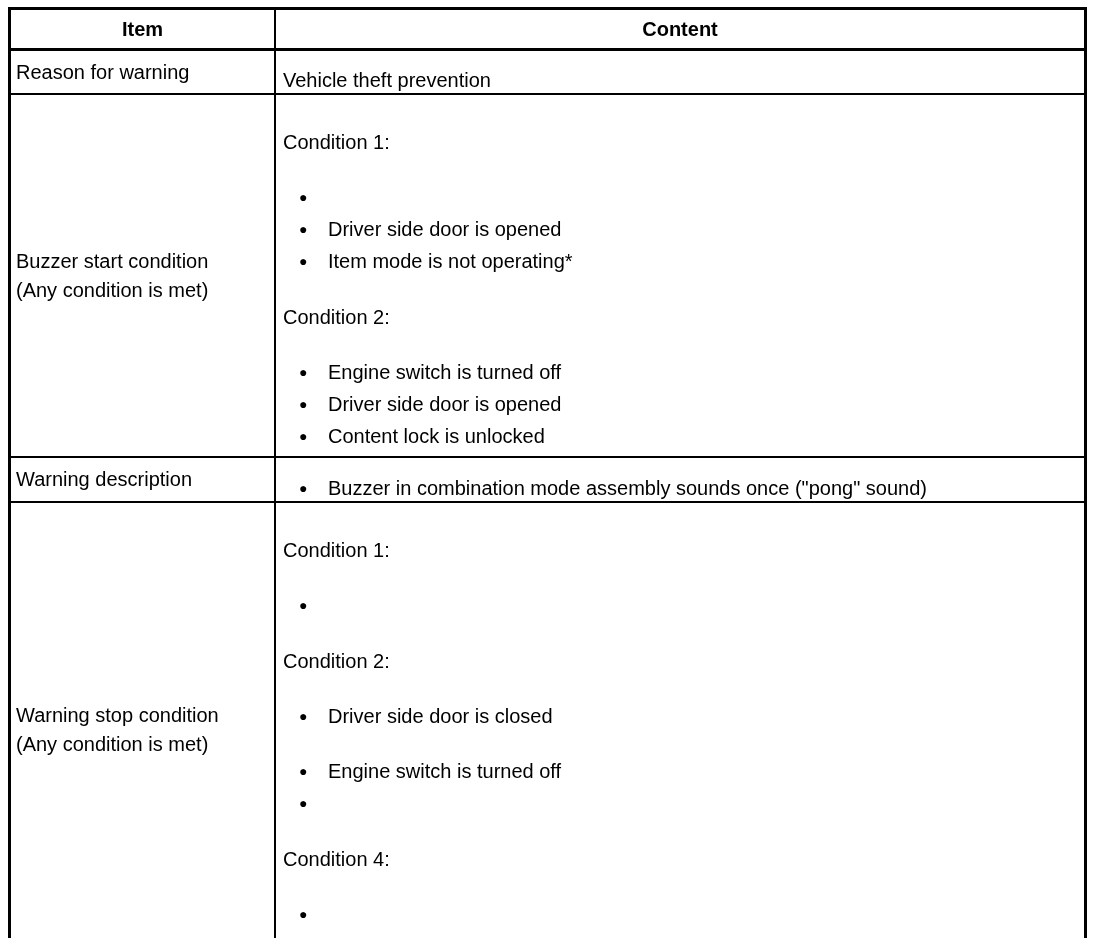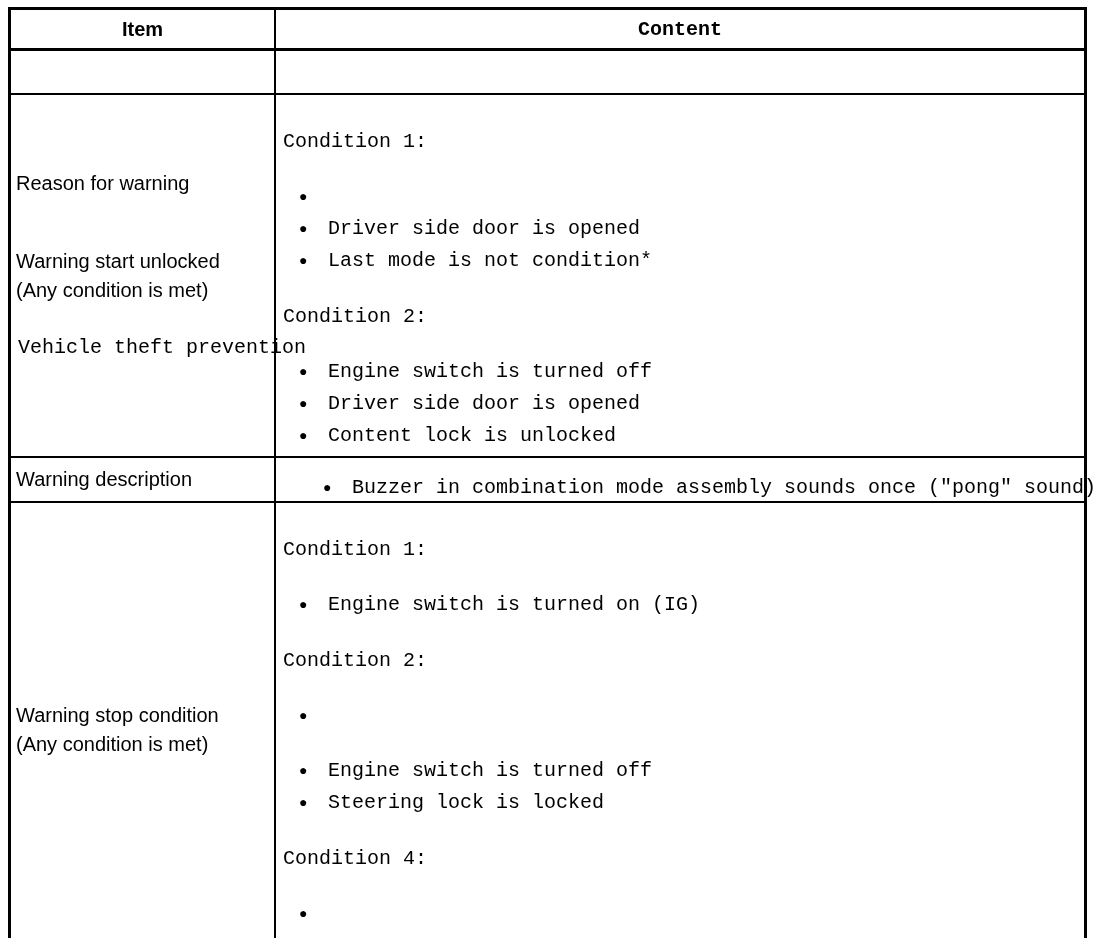--- a/index.html
+++ b/index.html
@@ -29,43 +29,42 @@
     top: 7px;
     width: 1079px;
     border: 3px solid var(--border-color);
     background: var(--bg-color);
   }
   .trow {
     display: flex;
     border-top: 2px solid var(--border-color);
   }
   .trow.thead { border-top: none; height: 38px; }
-  .trow.sep-thick { border-top: 3px solid var(--border-color); flex-direction: column; }
+  .trow.sep-thick { border-top: 3px solid var(--border-color); }
   .row-reason { height: 45px; }
   .row-start  { min-height: 338px; }
-  .row-desc   { height: 45px; gap: 24px; }
+  .row-desc   { height: 45px; }
   .row-stop   { min-height: 456px; }
 
   .item-cell {
     flex: 0 0 265px;
     width: 265px;
     border-right: 2px solid var(--border-color);
     display: flex;
     align-items: center;
     padding: 2px 3px 2px 5px;
     font-size: 20px;
     line-height: 29px;
     white-space: pre-line;
   }
   .content-cell {
     flex: 1;
     min-width: 0;
     padding: 7px 4px 4px 7px;
     font-size: 20px;
-    font-family: Liberation Mono, monospace;
   }
   .thead .item-cell,
   .thead .content-cell {
     display: flex;
     align-items: center;
     justify-content: center;
     font-weight: bold;
     padding: 0;
   }
   .center-v {
@@ -110,35 +109,35 @@
     </div>
 
     <div class="trow sep-thick row-reason">
       <div class="item-cell">Reason for warning</div>
       <div class="content-cell center-v">
         <div class="text-line">Vehicle theft prevention</div>
       </div>
     </div>
 
     <div class="trow row-start">
-      <div class="item-cell">Warning start unlocked
+      <div class="item-cell">Buzzer start condition
 (Any condition is met)</div>
       <div class="content-cell">
         <div class="cond-heading">Condition 1:</div>
         <div class="bullet-list">
           <div class="bullet-line">
             <span class="bullet">●</span>
           </div>
           <div class="bullet-line">
             <span class="bullet">●</span>
             <span class="bullet-text">Driver side door is opened</span>
           </div>
           <div class="bullet-line">
             <span class="bullet">●</span>
-            <span class="bullet-text">Last mode is not condition*</span>
+            <span class="bullet-text">Item mode is not operating*</span>
           </div>
         </div>
         <div class="cond-heading">Condition 2:</div>
         <div class="bullet-list">
           <div class="bullet-line">
             <span class="bullet">●</span>
             <span class="bullet-text">Engine switch is turned off</span>
           </div>
           <div class="bullet-line">
             <span class="bullet">●</span>
@@ -165,37 +164,36 @@
     </div>
 
     <div class="trow row-stop">
       <div class="item-cell">Warning stop condition
 (Any condition is met)</div>
       <div class="content-cell">
         <div class="cond-heading">Condition 1:</div>
         <div class="bullet-list">
           <div class="bullet-line">
             <span class="bullet">●</span>
-            <span class="bullet-text">Engine switch is turned on (IG)</span>
           </div>
         </div>
         <div class="cond-heading">Condition 2:</div>
         <div class="bullet-list">
           <div class="bullet-line">
             <span class="bullet">●</span>
+            <span class="bullet-text">Driver side door is closed</span>
           </div>
         </div>
         <div class="bullet-list">
           <div class="bullet-line">
             <span class="bullet">●</span>
             <span class="bullet-text">Engine switch is turned off</span>
           </div>
           <div class="bullet-line">
             <span class="bullet">●</span>
-            <span class="bullet-text">Steering lock is locked</span>
           </div>
         </div>
         <div class="cond-heading">Condition 4:</div>
         <div class="bullet-list">
           <div class="bullet-line">
             <span class="bullet">●</span>
           </div>
         </div>
       </div>
     </div>

